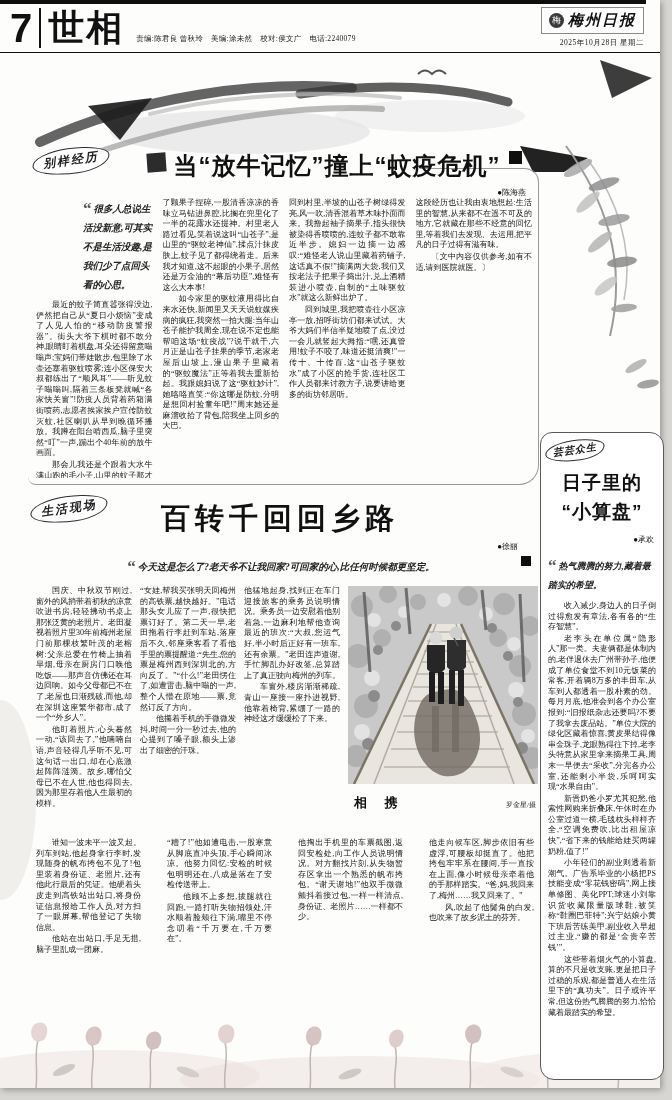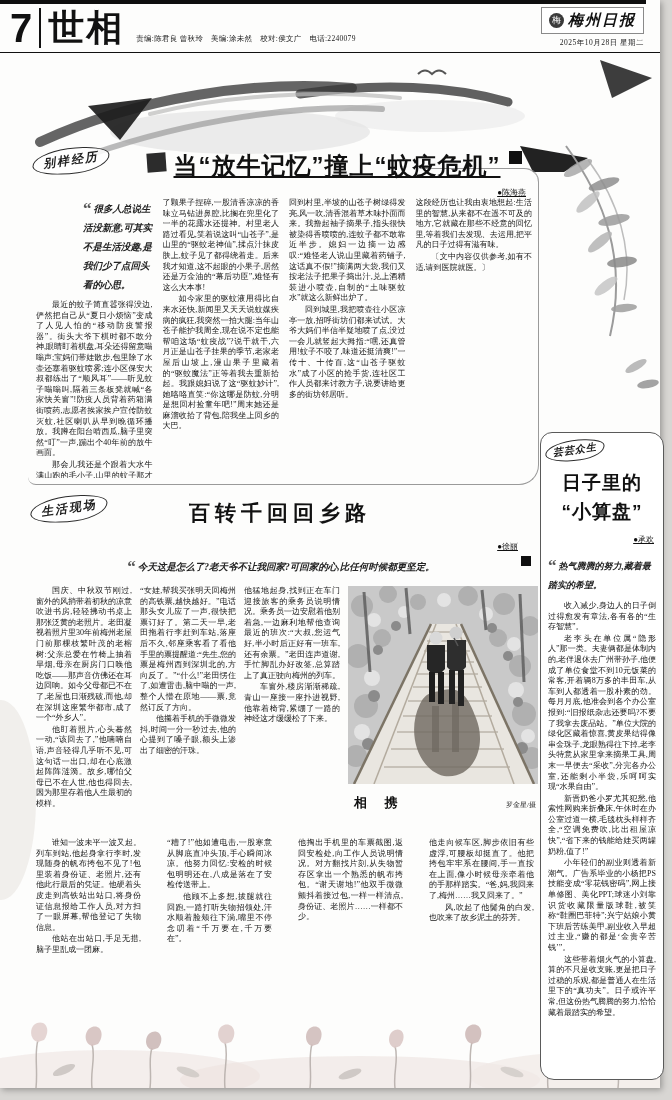--- a/index.html
+++ b/index.html
@@ -18,40 +18,40 @@
   .mh-name{font-weight:bold;font-style:italic;font-size:15px;letter-spacing:2px;}
   .dateline{font-size:7.5px;margin-top:4px;letter-spacing:.5px;color:#222;}
   .hdr-rule{position:absolute;left:0;top:52px;width:660px;border-top:1.5px solid #111;}
   
   .deco{position:absolute;pointer-events:none;}
   
   .stamp{display:inline-block;transform:rotate(-8deg);font-weight:bold;font-style:italic;font-size:12px;letter-spacing:2px;border:1.5px solid #2c2c2c;border-radius:55% 60% 50% 65%/60% 50% 65% 55%;padding:3px 10px 4px;background:rgba(255,255,255,.85);color:#222;}
   
   .para{margin:0 0 1px 0;font-size:8px;line-height:10.6px;text-align:justify;text-indent:2em;color:#161616;}
   .cont .para:first-child{text-indent:0;}
-  .byline{font-size:8px;color:#111;text-decoration:underline;}
+  .byline{font-size:8px;color:#111;}
   .introtxt{font-style:italic;font-weight:bold;font-size:9.5px;line-height:15px;color:#222;}
   .qmark{font-weight:bold;font-size:17px;color:#555;line-height:8px;vertical-align:-2px;margin-right:2px;}
   .qmark::before{content:"“";}
   .col{flex:1;overflow:hidden;}
   
   .a1-frame{position:absolute;left:28px;top:168px;width:510px;height:316px;border-right:1px solid #9a9a9a;border-bottom:1px solid #9a9a9a;border-radius:0 14px 20px 8px;z-index:2;}
   .a1-frametop{position:absolute;left:420px;top:168px;width:118px;height:24px;border-top:1px solid #9a9a9a;border-top-right-radius:14px;z-index:2;}
   .a1-stamp{position:absolute;left:32px;top:148px;z-index:4;}
-  .a1-head{position:absolute;left:126px;top:150px;width:416px;display:flex;justify-content:center;align-items:flex-start;gap:8px;z-index:3;text-decoration:underline;}
+  .a1-head{position:absolute;left:126px;top:150px;width:416px;display:flex;justify-content:center;align-items:flex-start;gap:8px;z-index:3;}
   .a1-title{font-family:"Liberation Sans","DejaVu Sans",sans-serif;font-size:24px;font-weight:bold;letter-spacing:1px;white-space:nowrap;}
   .sq-l{width:19px;height:19px;background:#2c2c2c;margin-top:3px;transform:rotate(-4deg);}
   .sq-r{width:13px;height:13px;background:#0f0f0f;margin-top:1px;}
   .a1-byline{position:absolute;left:126px;top:187px;width:400px;text-align:right;z-index:3;}
   .a1-cols{position:absolute;left:36px;top:198px;width:496px;height:280px;display:flex;gap:10px;z-index:3;}
   .a1-intro{margin-bottom:7px;margin-left:47px;}
   
   .a2-stamp{position:absolute;left:30px;top:496px;z-index:4;}
   .a2-head{position:absolute;left:40px;top:499px;width:480px;text-align:center;z-index:3;}
-  .a2-title{font-family:"Liberation Sans","DejaVu Sans",sans-serif;font-size:21px;font-weight:bold;letter-spacing:5px;}
+  .a2-title{font-family:"Liberation Sans","DejaVu Sans",sans-serif;font-size:29px;font-weight:bold;letter-spacing:5px;}
   .a2-byline{position:absolute;left:40px;top:541px;width:478px;text-align:right;z-index:3;}
   .a2-sq{position:absolute;left:521px;top:556px;width:10px;height:10px;background:#0f0f0f;z-index:3;}
   .a2-intro{position:absolute;left:58px;top:556px;width:446px;text-align:center;z-index:3;}
   .a2-top{position:absolute;left:36px;top:586px;width:500px;height:238px;display:flex;gap:8px;z-index:3;}
   .a2-top .tcol{flex:0 0 96px;overflow:hidden;}
   .photo-wrap{flex:0 0 190px;}
   .cap-row{display:flex;justify-content:space-between;align-items:baseline;padding:6px 2px 0 6px;}
   .cap{font-family:"Liberation Sans","DejaVu Sans",sans-serif;font-weight:bold;font-size:13px;letter-spacing:7px;}
   .credit{font-size:7px;color:#222;}
   .a2-bot{position:absolute;left:36px;top:838px;width:498px;height:202px;display:flex;gap:26px;z-index:3;}

